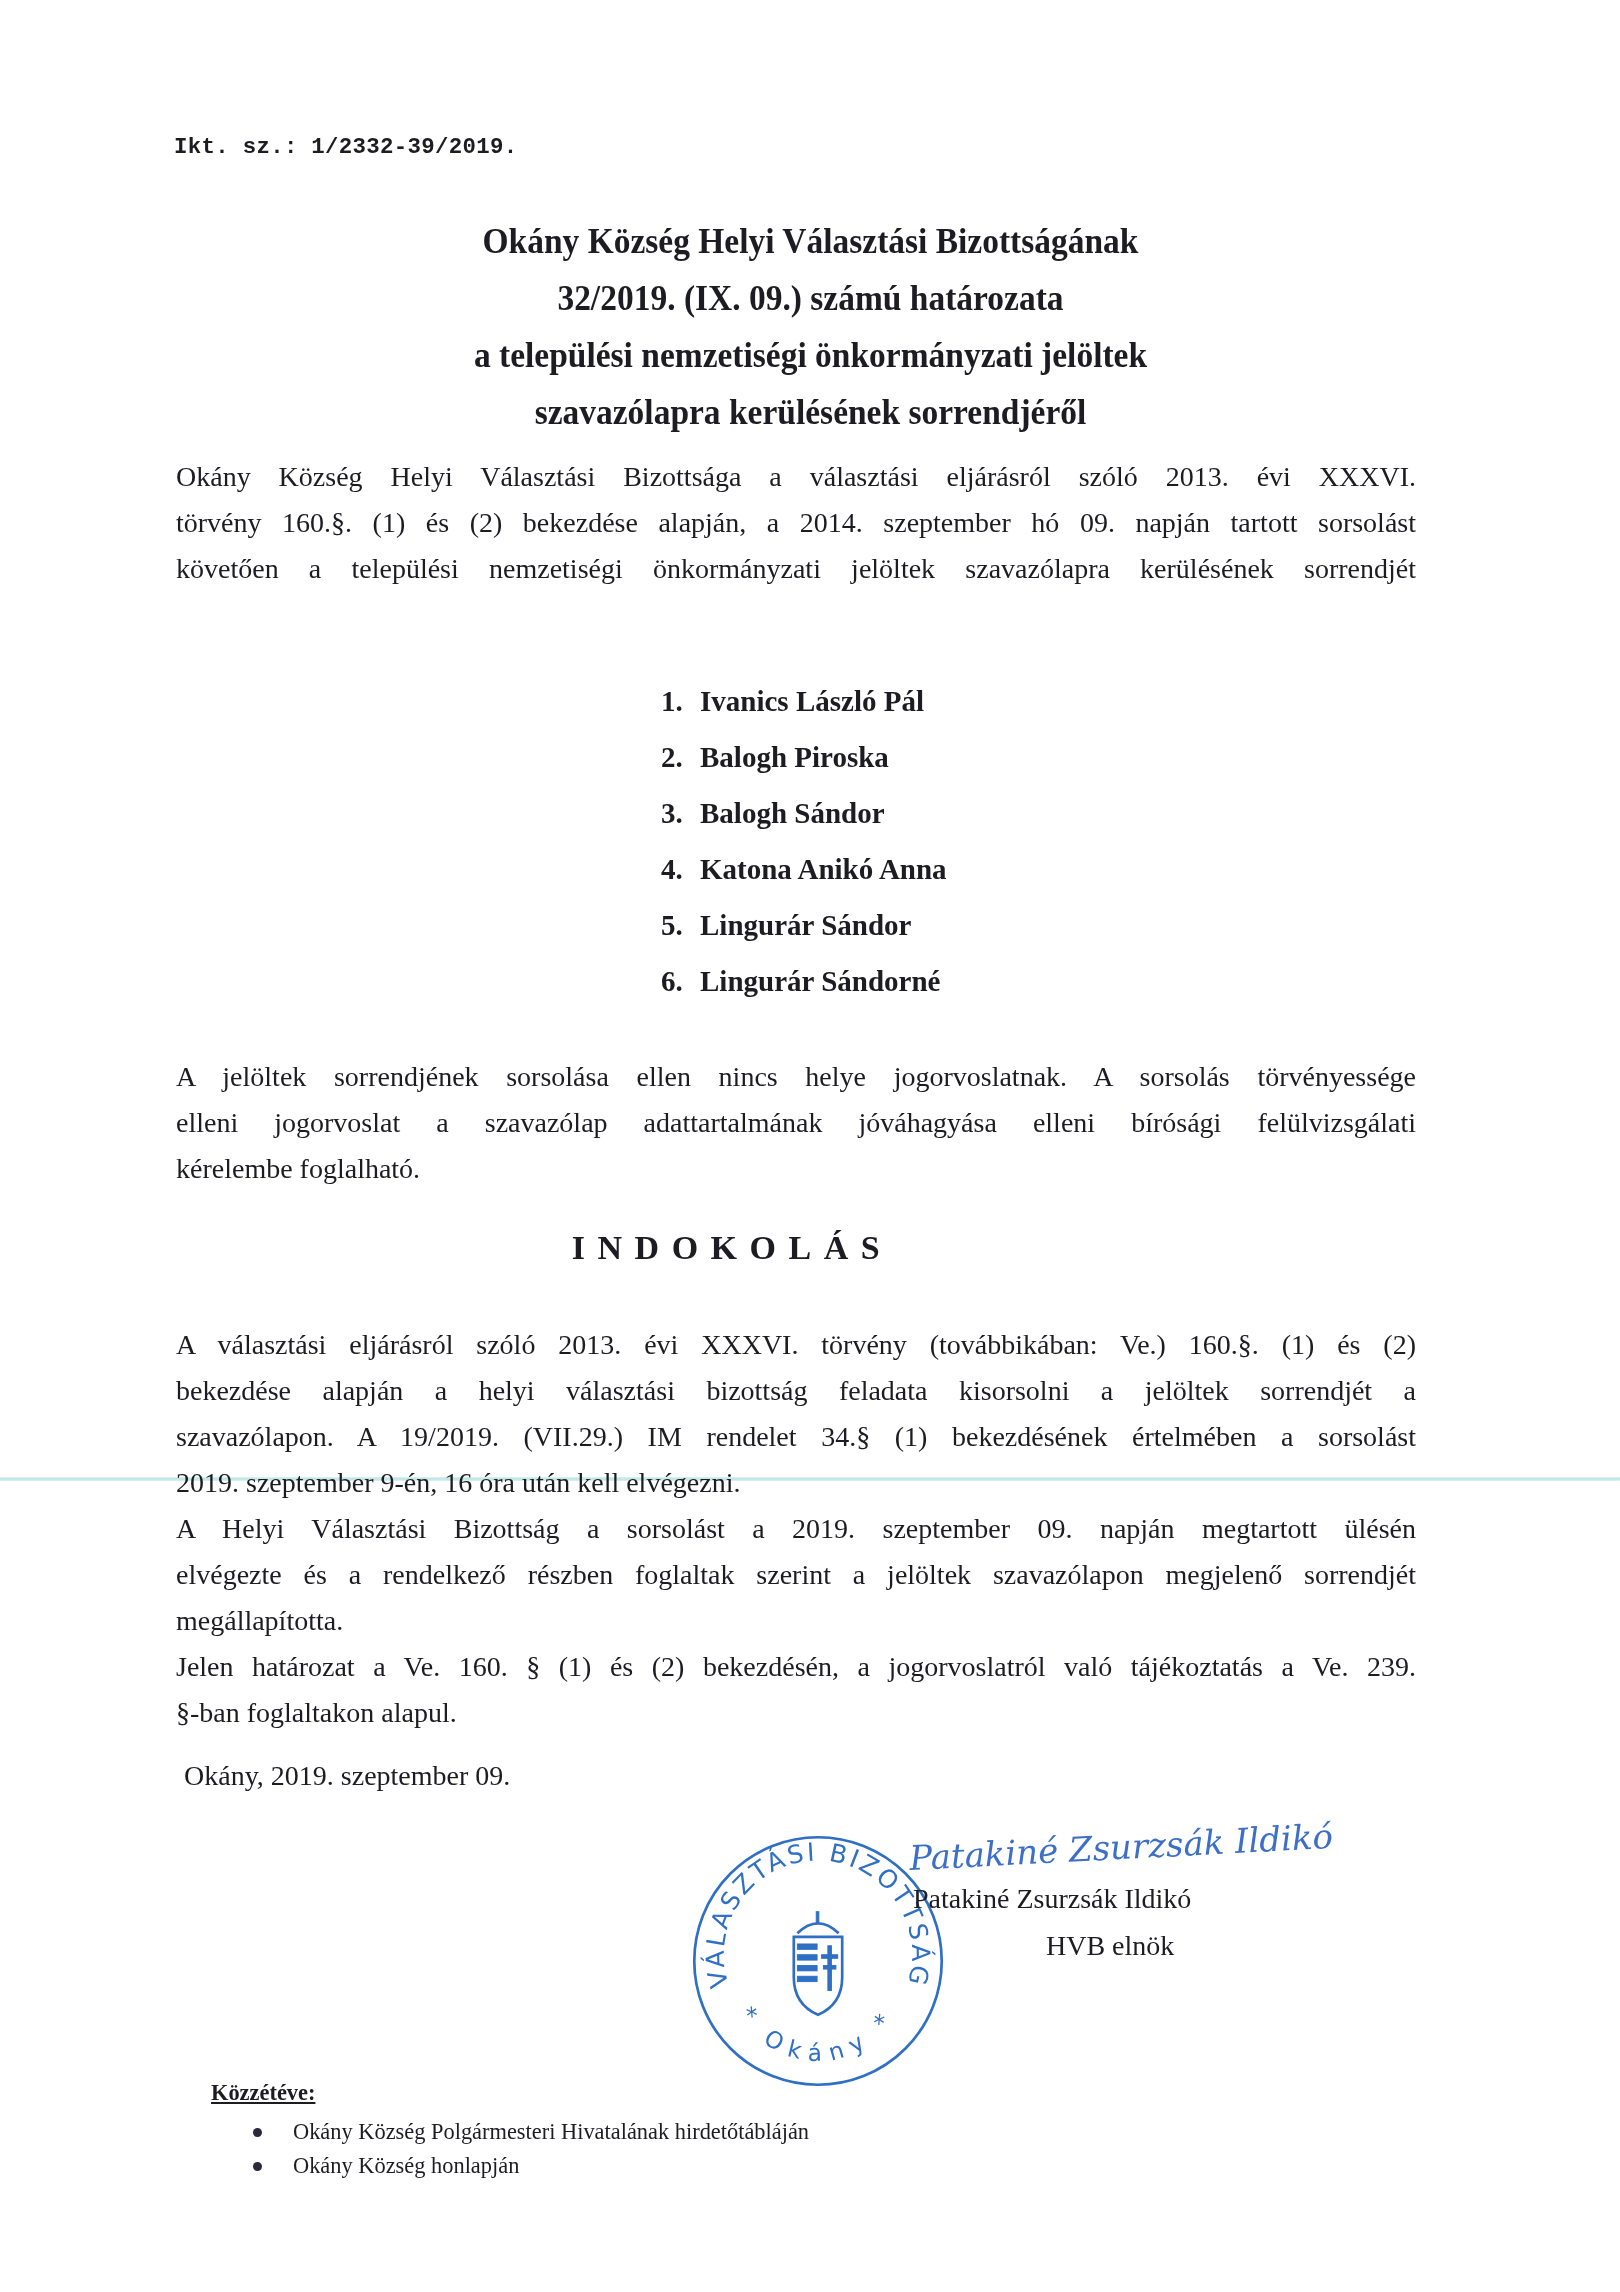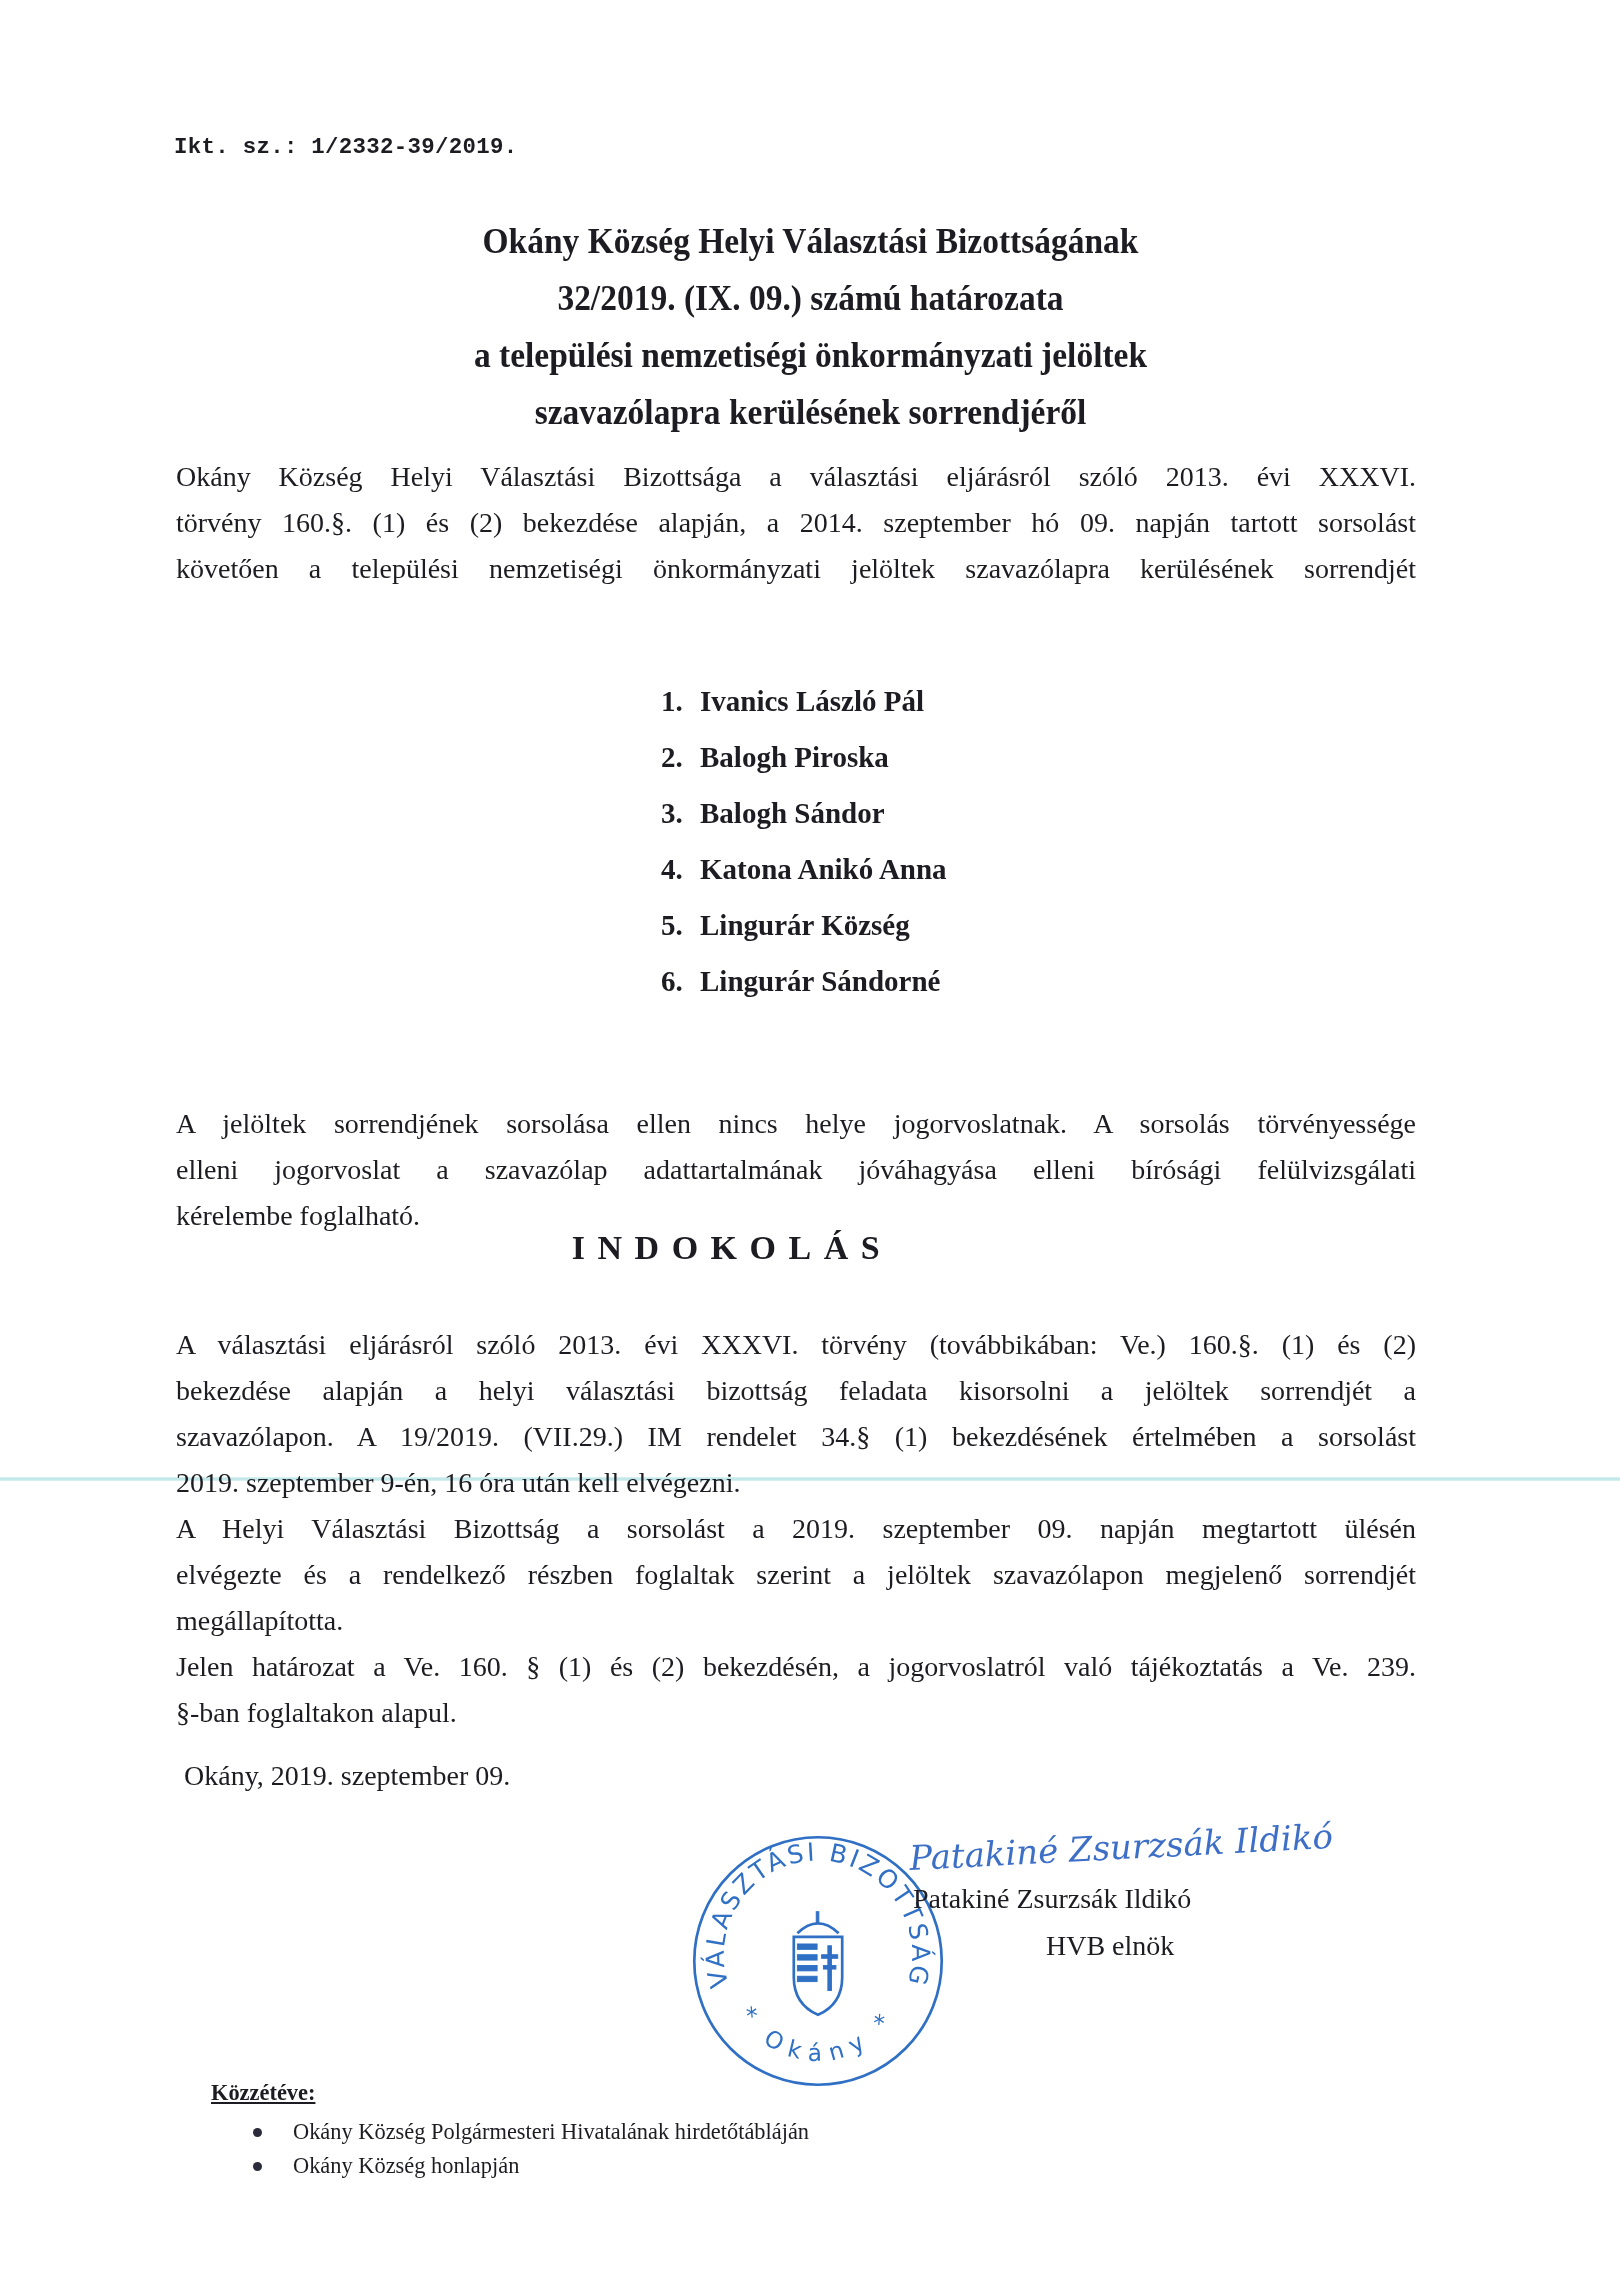--- a/index.html
+++ b/index.html
@@ -61,29 +61,29 @@
   <div class="item">
       <span class="num">3.</span>
       <span>Balogh Sándor</span>
     </div>
   <div class="item">
       <span class="num">4.</span>
       <span>Katona Anikó Anna</span>
     </div>
   <div class="item">
       <span class="num">5.</span>
-      <span>Lingurár Község</span>
+      <span>Lingurár Sándor</span>
     </div>
   <div class="item">
       <span class="num">6.</span>
       <span>Lingurár Sándorné</span>
     </div>
 </div>
 
-<div class="abs para" style="top:1054px;margin-top:47px;">
+<div class="abs para" style="top:1054px;">
   <span class="ln just">A jelöltek sorrendjének sorsolása ellen nincs helye jogorvoslatnak. A sorsolás törvényessége</span>
   <span class="ln just">elleni jogorvoslat a szavazólap adattartalmának jóváhagyása elleni bírósági felülvizsgálati</span>
   <span class="ln">kérelembe foglalható.</span>
 </div>
 
 <div class="abs heading">INDOKOLÁS</div>
 
 <div class="abs scanline"></div>
 
 <div class="abs para" style="top:1322px;">

